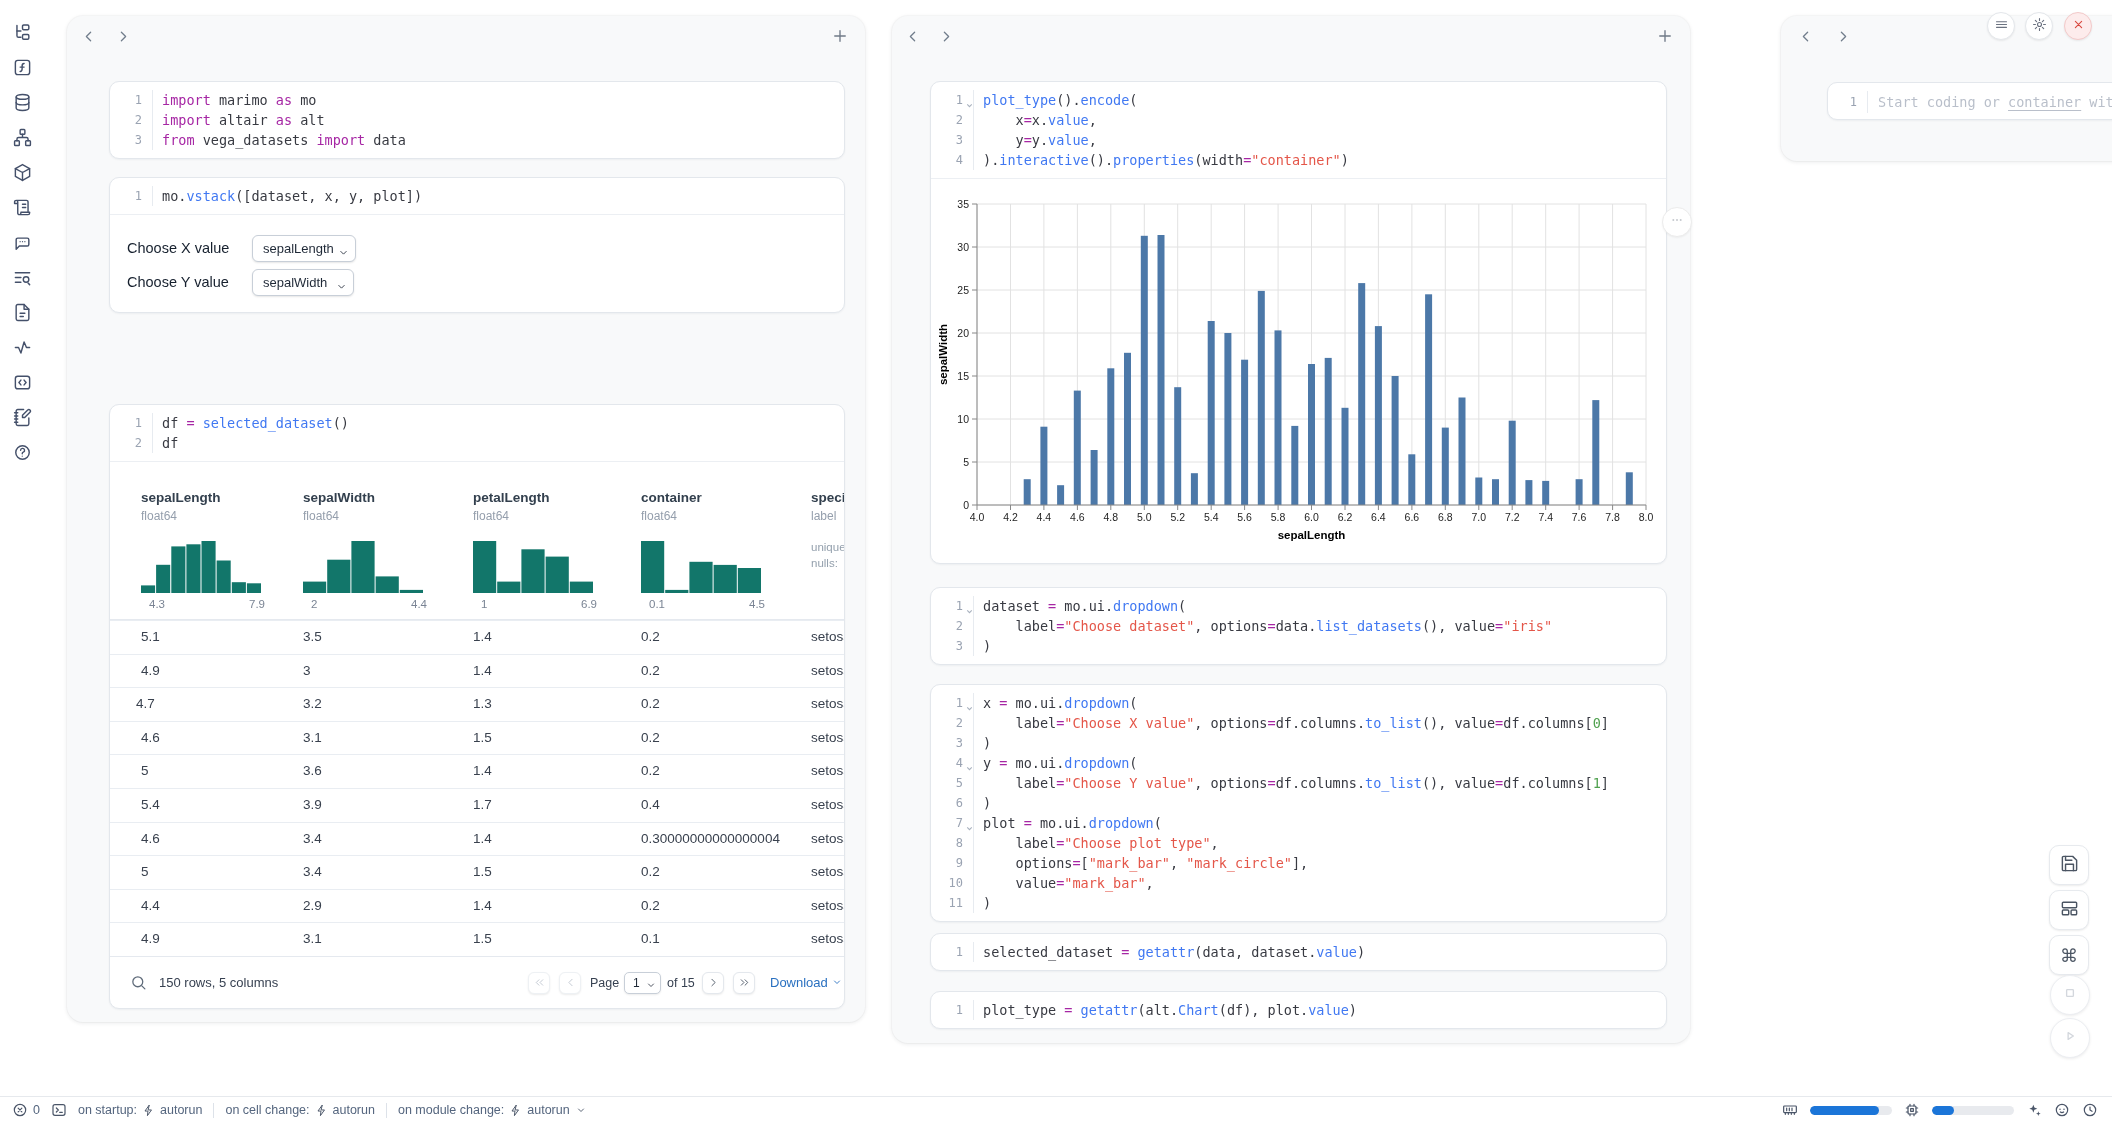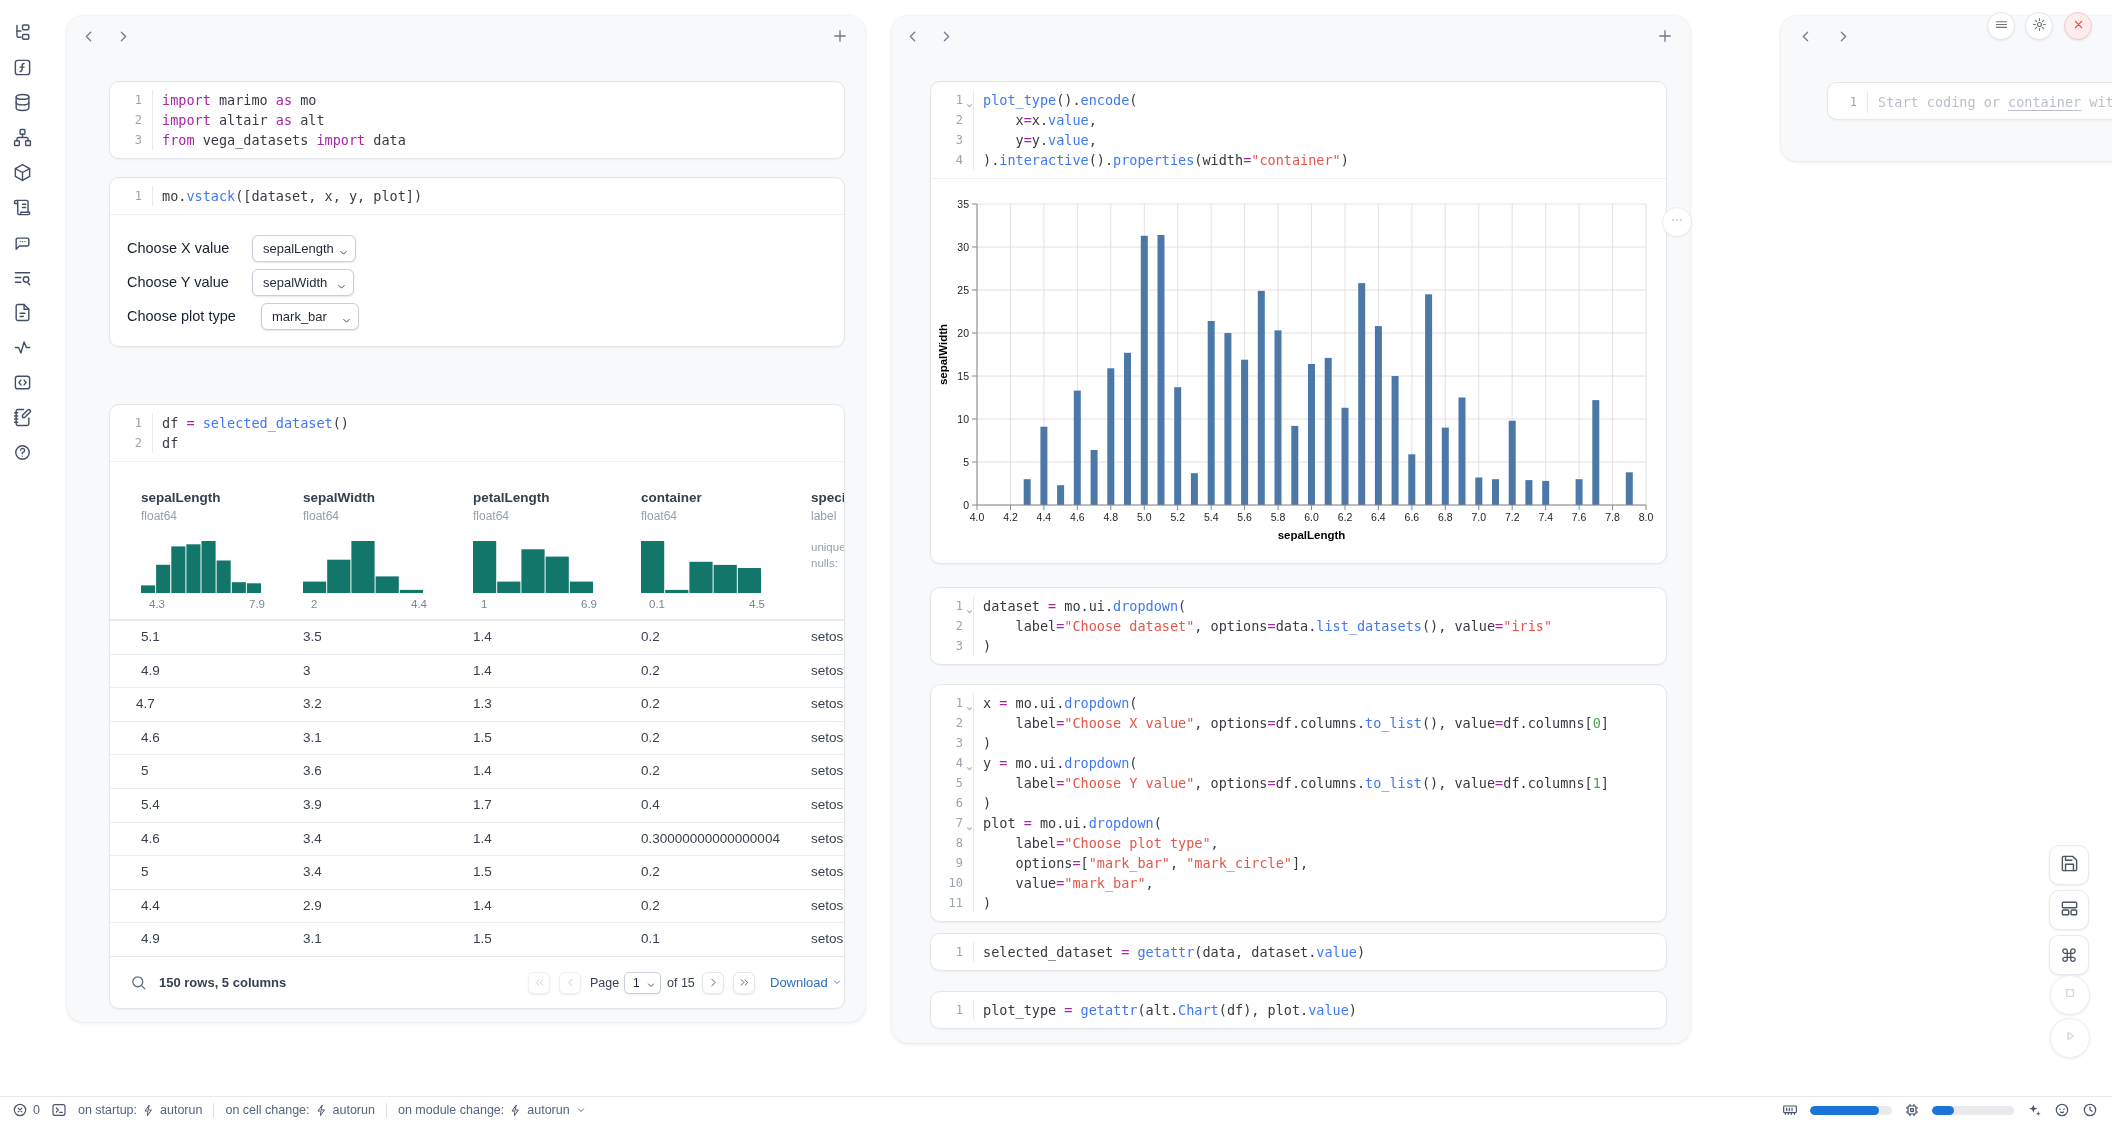--- a/index.html
+++ b/index.html
@@ -51,21 +51,21 @@
   .thtype { position:absolute; top:47px; font-size:12px; color:#949eac; }
   .thstat { position:absolute; font-size:11.5px; color:#94a0ad; }
   .hist { position:absolute; left:0; top:79px; }
   .range { position:absolute; top:136px; left:0; width:126px; display:flex;
     justify-content:space-between; font-size:11.5px; color:#7a8494; padding:0 2px 0 8px; }
   .trow { position:relative; height:33.6px; border-top:1px solid #e9edf2; }
   .trow span { position:absolute; top:8px; font-size:13.5px; color:#39414e; white-space:nowrap; }
   .tfoot { position:relative; height:52px; border-top:1px solid #e5e9ef; }
   .tfoot .fitem { position:absolute; top:16px; }
   .fico { width:17px; height:17px; color:#5f6b7a; }
-  .summary { font-size:13px; color:#374151; top:18px !important;font-weight:bold; }
+  .summary { font-size:13px; color:#374151; top:18px !important; }
   .pgbtn { width:22px; height:22px; top:15px !important; background:#fff; border:1px solid #eef1f4;
     border-radius:6px; box-shadow:0 1px 2px rgba(0,0,0,.08); display:flex; align-items:center;
     justify-content:center; cursor:pointer; }
   .pgbtn svg { width:13px; height:13px; }
   .pgdis { color:#c3cad3; } .pgen { color:#55606e; border-color:#e4e8ed; }
   .pglabel { font-size:12.5px; color:#374151; top:19px !important; }
   .pgsel { position:absolute; top:15px; height:22px; width:37px; background:#fff; border:1px solid #c8cfd8;
     border-radius:5px; box-shadow:0 1px 2px rgba(0,0,0,.08); font-size:12px; color:#1f2937;
     line-height:20px; padding-left:8px; cursor:pointer; }
   .pgsel .caret { position:absolute; right:3px; top:4px; width:12px; height:12px; color:#3c4350; }
@@ -212,26 +212,20 @@
     <div class="controls" id="controls">
         <div class="crow">
           <span class="clabel">Choose X value</span>
           <span class="sel" style="left:125px;width:104px">sepalLength<span class="caret"><svg viewBox="0 0 24 24" fill="none" stroke="currentColor" stroke-width="1.8" stroke-linecap="round" stroke-linejoin="round">
                 <path d="M7 10l5 5 5-5"></path>
               </svg></span></span>
         </div>
         <div class="crow">
           <span class="clabel">Choose Y value</span>
           <span class="sel" style="left:125px;width:102px">sepalWidth<span class="caret"><svg viewBox="0 0 24 24" fill="none" stroke="currentColor" stroke-width="1.8" stroke-linecap="round" stroke-linejoin="round">
-                <path d="M7 10l5 5 5-5"></path>
-              </svg></span></span>
-        </div>
-        <div class="crow">
-          <span class="clabel">Choose plot type</span>
-          <span class="sel" style="left:134px;width:98px">mark_bar<span class="caret"><svg viewBox="0 0 24 24" fill="none" stroke="currentColor" stroke-width="1.8" stroke-linecap="round" stroke-linejoin="round">
                 <path d="M7 10l5 5 5-5"></path>
               </svg></span></span>
         </div>
       </div>
   </div>
 
   <div class="cell" style="left:42px; top:388px; width:736px; overflow:hidden;">
     <div class="code">
         <div class="cl"><span class="gut">1</span><span class="cc"><span class="t-p">df </span><span class="t-o">=</span><span class="t-p"> </span><span class="t-f">selected_dataset</span><span class="t-p">()</span></span></div>
         <div class="cl"><span class="gut">2</span><span class="cc"><span class="t-p">df</span></span></div>

